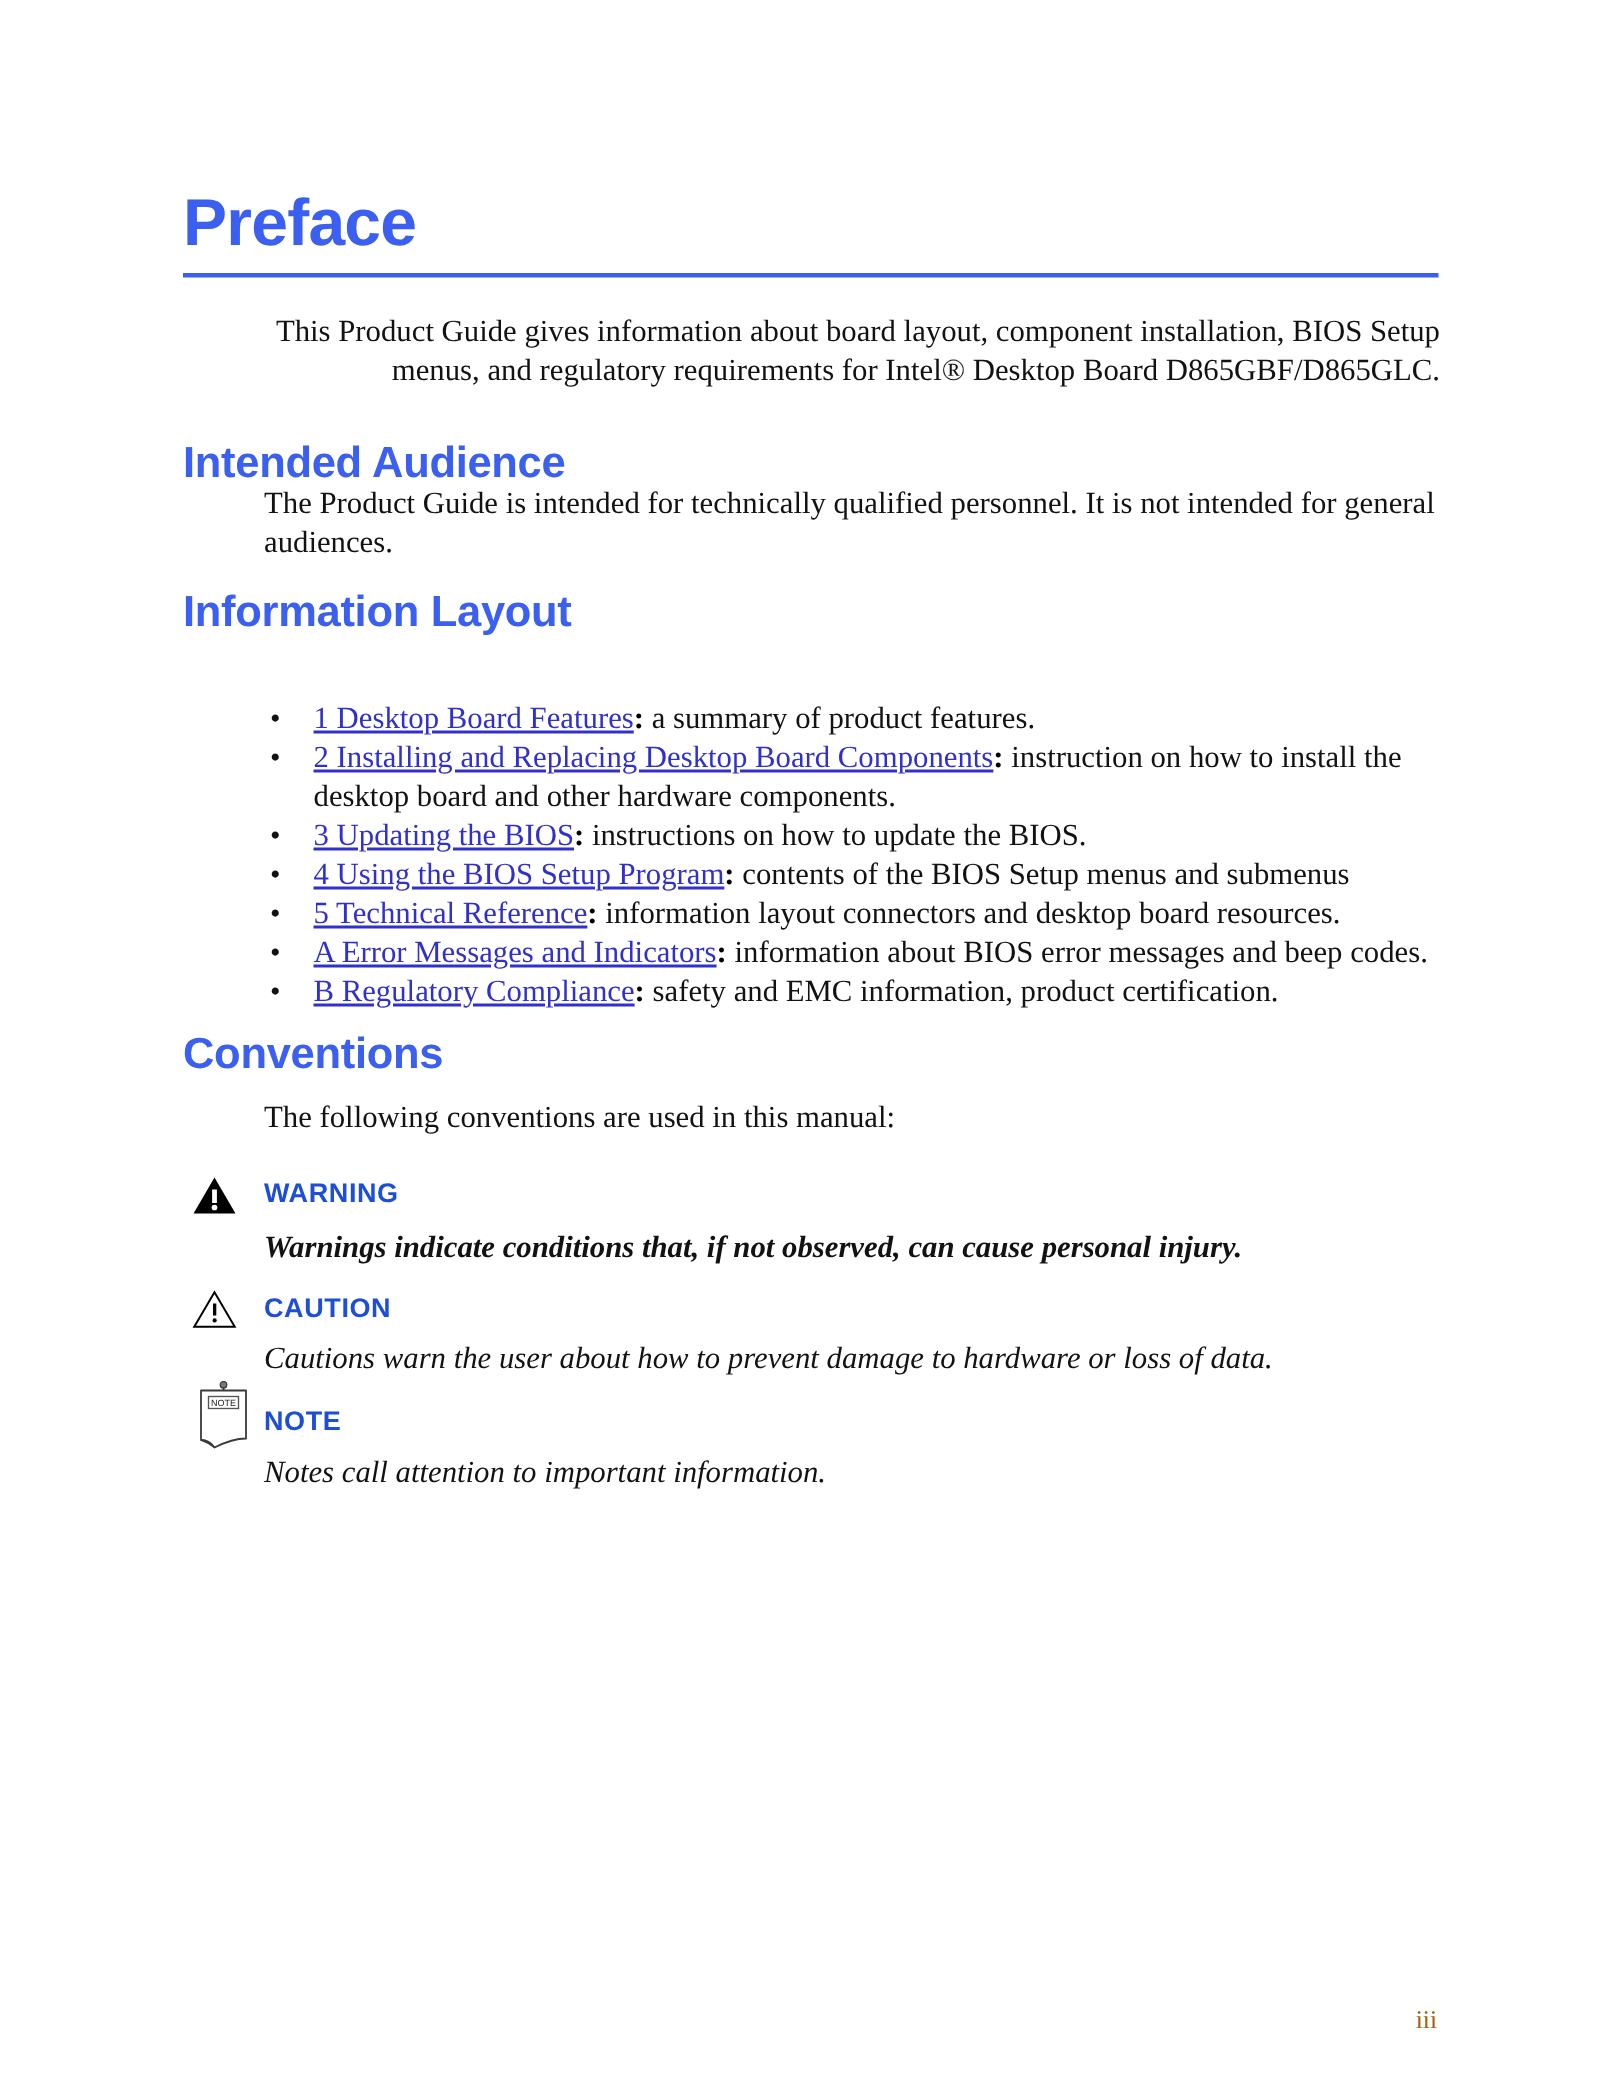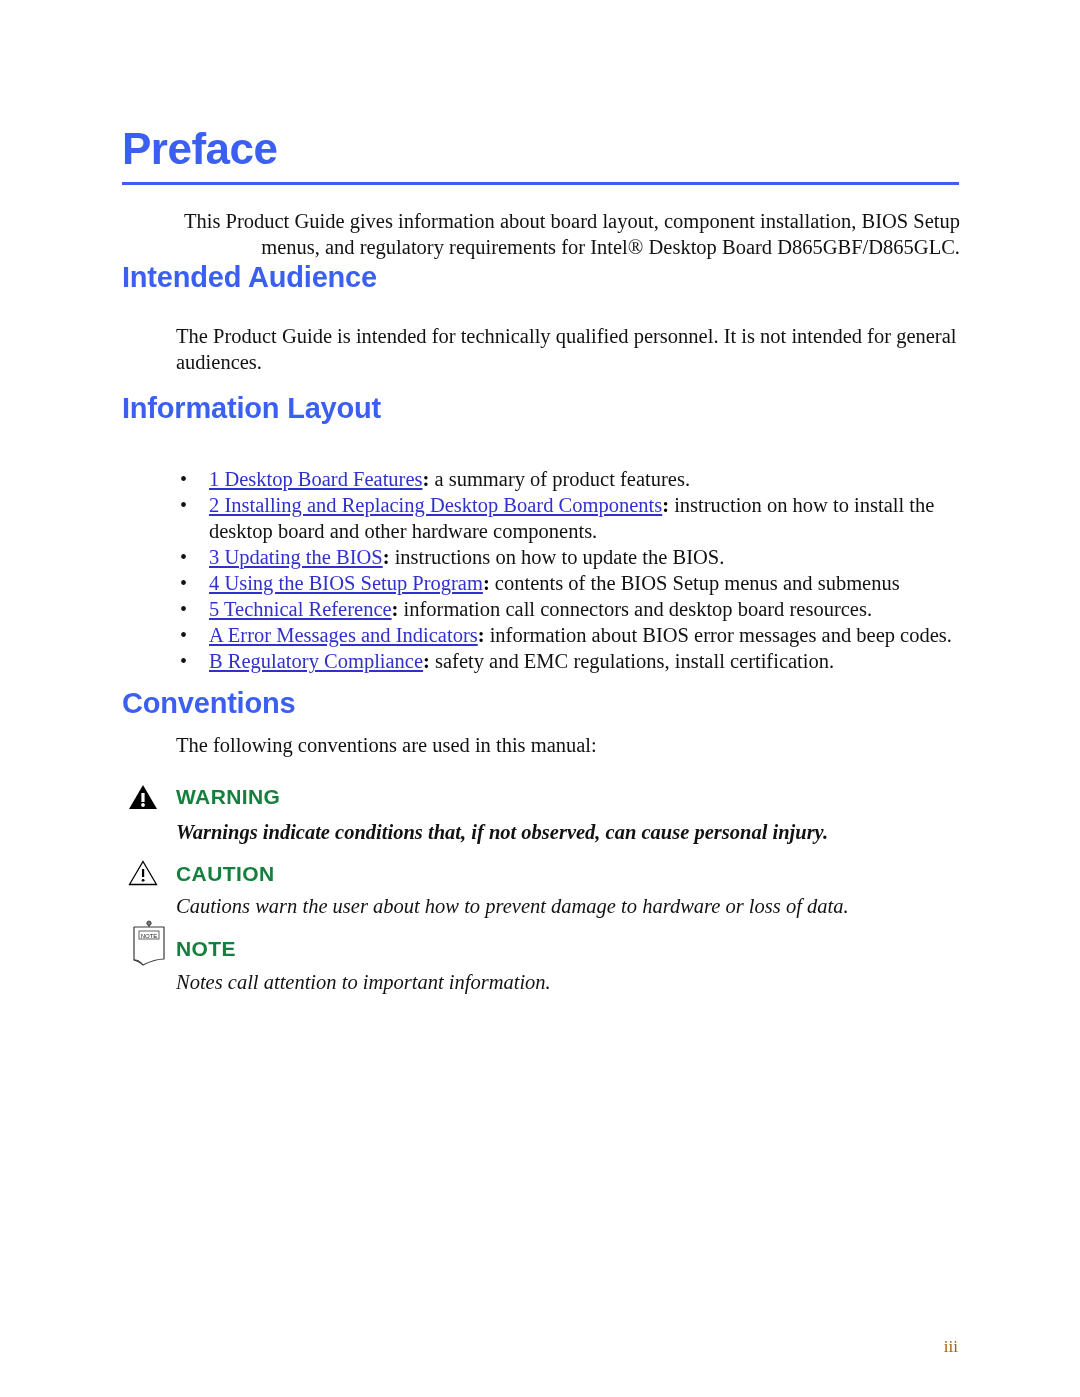--- a/index.html
+++ b/index.html
@@ -46,21 +46,21 @@
   .h2 {
     position: absolute;
     left: 122px;
     font-family: "Liberation Sans", "DejaVu Sans", sans-serif;
     font-weight: bold;
     font-size: 29px;
     line-height: 34px;
     color: #3b5ff0;
     letter-spacing: -0.2px;
   }
-  .h2.intended   { top: 260px; }
+  .h2.intended   { top: 292px; }
   .h2.infolayout { top: 391px; }
   .h2.conventions{ top: 686px; }
 
   
   .body-p {
     position: absolute;
     left: 176px;
     width: 784px;
     font-family: "Liberation Serif", "DejaVu Serif", serif;
     font-size: 20.5px;
@@ -109,23 +109,23 @@
   .admon-head {
     position: absolute;
     left: 128px;
     height: 30px;
   }
   .admon-label {
     position: absolute;
     left: 176px;
     font-family: "Liberation Sans", "DejaVu Sans", sans-serif;
     font-weight: bold;
-    font-size: 21px;
+    font-size: 18px;
     letter-spacing: 0.4px;
-    color: #15803d;
+    color: #1d4ed8;
   }
   .admon-text {
     position: absolute;
     left: 176px;
     width: 790px;
     font-family: "Liberation Serif", "DejaVu Serif", serif;
     font-style: italic;
     font-size: 20.5px;
     line-height: 26px;
     color: #121212;
@@ -183,29 +183,29 @@
     <div class="bullet-row">
       <span class="bullet-dot">•</span>
       <a class="doclink" href="#">3 Updating the BIOS</a><span class="colon">:</span><span> instructions on how to update the BIOS.</span>
     </div>
     <div class="bullet-row">
       <span class="bullet-dot">•</span>
       <a class="doclink" href="#">4 Using the BIOS Setup Program</a><span class="colon">:</span><span> contents of the BIOS Setup menus and submenus</span>
     </div>
     <div class="bullet-row">
       <span class="bullet-dot">•</span>
-      <a class="doclink" href="#">5 Technical Reference</a><span class="colon">:</span><span> information call connectors and desktop board resources.</span>
+      <a class="doclink" href="#">5 Technical Reference</a><span class="colon">:</span><span> information layout connectors and desktop board resources.</span>
     </div>
     <div class="bullet-row">
       <span class="bullet-dot">•</span>
       <a class="doclink" href="#">A Error Messages and Indicators</a><span class="colon">:</span><span> information about BIOS error messages and beep codes.</span>
     </div>
     <div class="bullet-row">
       <span class="bullet-dot">•</span>
-      <a class="doclink" href="#">B Regulatory Compliance</a><span class="colon">:</span><span> safety and EMC regulations, install certification.</span>
+      <a class="doclink" href="#">B Regulatory Compliance</a><span class="colon">:</span><span> safety and EMC information, product certification.</span>
     </div>
   </div>
 
   <div class="h2 conventions">Conventions</div>
   <div class="body-p p-conv">The following conventions are used in this manual:</div>
 
   <div class="admon-head warn-icon-box">
     <svg width="30" height="26" viewBox="0 0 30 26">
       <polygon points="15,1 29,25 1,25" fill="#000000"></polygon>
       <rect x="13.4" y="9" width="3.2" height="9" fill="#ffffff"></rect>

